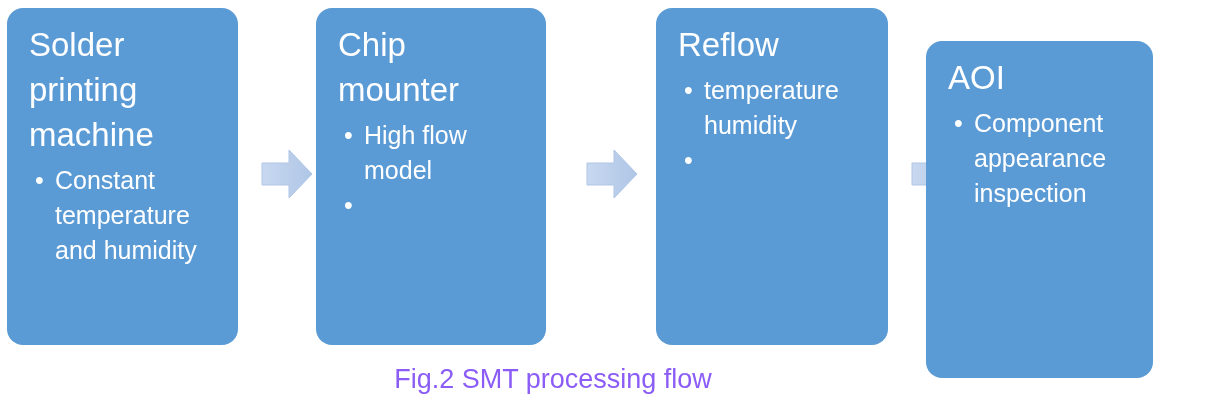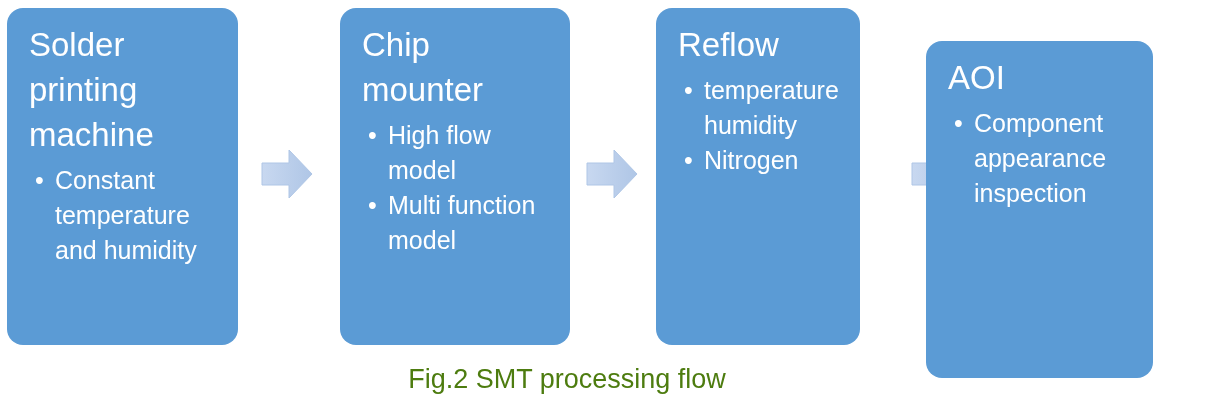--- a/index.html
+++ b/index.html
@@ -58,22 +58,22 @@
   .stage-bullets li .bullet-dot {
     position: absolute;
     left: 6px;
     top: 0;
     font-size: 25px;
     line-height: 35px;
   }
 
   
   #box-0 { left: 7px;   width: 231px; }
-  #box-1 { left: 340px; width: 230px; }
-  #box-2 { left: 656px; width: 204px; }
+  #box-1 { left: 316px; width: 230px; }
+  #box-2 { left: 656px; width: 232px; }
   #box-3 { left: 926px; width: 227px; margin-top: 33px; }
 
   
   .flow-arrow {
     position: absolute;
     top: 147px;
     width: 52px;
     height: 54px;
   }
   .flow-arrow svg { display: block; width: 100%; height: 100%; }
@@ -82,25 +82,24 @@
   #arrow-1 { left: 586px; }
   #arrow-2 { left: 911px; }
 
   
   #figure-caption {
     position: absolute;
     left: 0;
     top: 362px;
     width: 1106px;
     text-align: center;
-    color: #4d7c0f;
+    color: #8b5cf6;
     font-size: 27px;
     line-height: 34px;
     font-weight: 400;
-    padding-left: 14px;
   }
 </style>
 </head>
 <body>
 
 <div id="canvas">
 
   <div class="stage-box" id="box-0">
     <div class="stage-title">Solder printing machine</div>
     <ul class="stage-bullets">
@@ -117,41 +116,41 @@
         </linearGradient>
       </defs>
       <polygon points="1,16 28,16 28,3 51,27 28,51 28,38 1,38" fill="url(#agrad0)" stroke="#AFC6E6" stroke-width="1"></polygon>
     </svg>
   </div>
 
   <div class="stage-box" id="box-1">
     <div class="stage-title">Chip mounter</div>
     <ul class="stage-bullets">
       <li><span class="bullet-dot">•</span><span>High flow model</span></li>
-      <li><span class="bullet-dot">•</span><span>Multi function model</span></li>
+      <li><span class="bullet-dot">•</span></li>
     </ul>
   </div>
 
   <div class="flow-arrow" id="arrow-1">
     <svg viewBox="0 0 52 54" xmlns="http://www.w3.org/2000/svg" aria-hidden="true">
       <defs>
         <linearGradient id="agrad1" x1="0" y1="0" x2="1" y2="0">
           <stop offset="0%" stop-color="#C8D8F0"></stop>
           <stop offset="100%" stop-color="#AFC6E6"></stop>
         </linearGradient>
       </defs>
       <polygon points="1,16 28,16 28,3 51,27 28,51 28,38 1,38" fill="url(#agrad1)" stroke="#AFC6E6" stroke-width="1"></polygon>
     </svg>
   </div>
 
   <div class="stage-box" id="box-2">
     <div class="stage-title">Reflow</div>
     <ul class="stage-bullets">
       <li><span class="bullet-dot">•</span><span>temperature humidity</span></li>
-      <li><span class="bullet-dot">•</span><span>Nitrogen</span></li>
+      <li><span class="bullet-dot">•</span></li>
     </ul>
   </div>
 
   <div class="flow-arrow" id="arrow-2">
     <svg viewBox="0 0 52 54" xmlns="http://www.w3.org/2000/svg" aria-hidden="true">
       <defs>
         <linearGradient id="agrad2" x1="0" y1="0" x2="1" y2="0">
           <stop offset="0%" stop-color="#C8D8F0"></stop>
           <stop offset="100%" stop-color="#AFC6E6"></stop>
         </linearGradient>

